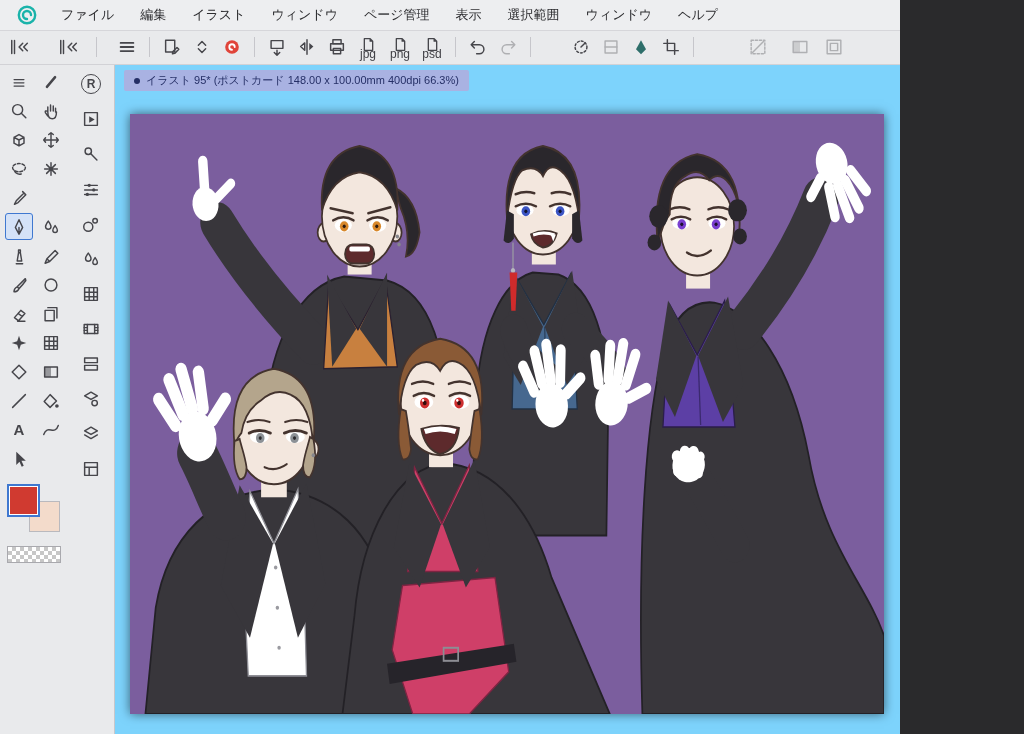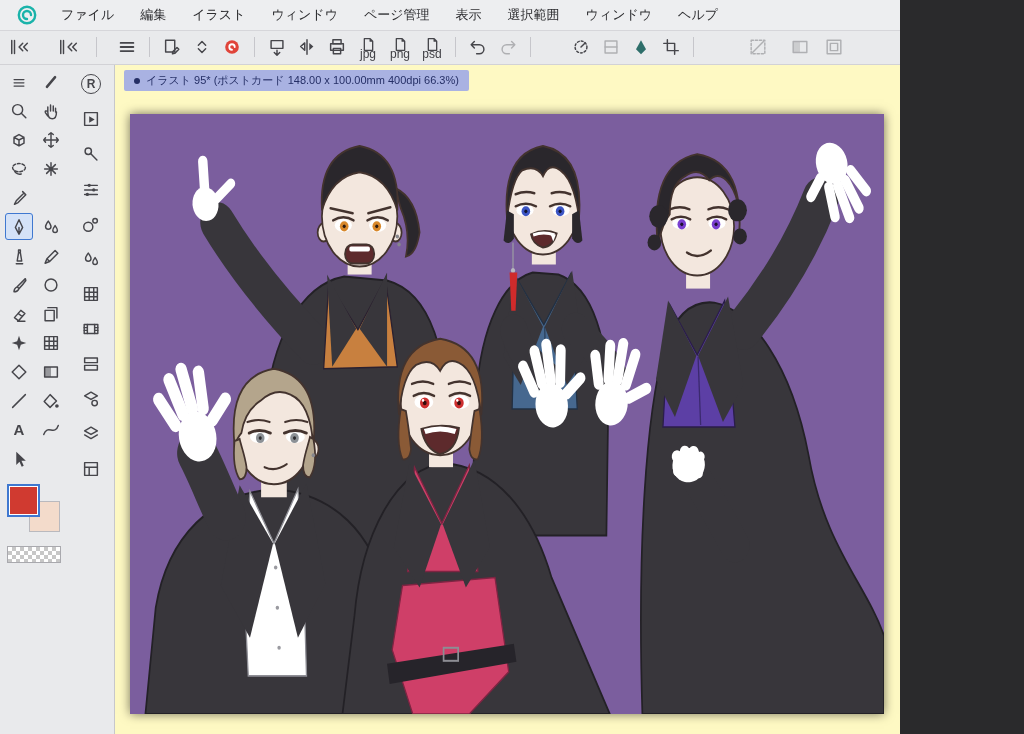--- a/index.html
+++ b/index.html
@@ -34,21 +34,21 @@
   .swatch-trans{position:absolute;left:0;top:62px;width:52px;height:15px;border:1px solid #a9a9ae;
     background-image:linear-gradient(45deg,#c7c7c7 25%,transparent 25%,transparent 75%,#c7c7c7 75%),
                      linear-gradient(45deg,#c7c7c7 25%,#fff 25%,#fff 75%,#c7c7c7 75%);
     background-size:8px 8px;background-position:0 0,4px 4px;}
   .dock-sub{position:absolute;top:64px;left:68px;bottom:0;width:46px;background:#e9eaec;border-right:1px solid #c7c7cb;z-index:3;}
   .sub-col{display:flex;flex-direction:column;align-items:center;padding-top:8px;gap:11px;}
   .sub-ic{width:24px;height:24px;display:flex;align-items:center;justify-content:center;border-radius:3px;}
   .quick-r{font-size:12px;font-weight:bold;color:#46464b;border:1.6px solid #46464b;border-radius:50%;
            width:18px;height:18px;display:flex;align-items:center;justify-content:center;}
   
-  .workspace{position:absolute;top:64px;left:114px;right:0;bottom:0;background:#fef9c3;text-decoration:underline;}
+  .workspace{position:absolute;top:64px;left:114px;right:0;bottom:0;background:#7dd3fc;text-decoration:underline;}
   .doc-tab{position:absolute;top:6px;left:10px;display:flex;align-items:center;gap:6px;
            background:var(--tab-bg,#a9b2e2);color:var(--tab-text,#252f66);font-size:11px;
            padding:3px 10px;border-radius:2px;z-index:2;white-space:nowrap;}
   .tab-dot{width:6px;height:6px;border-radius:50%;background:var(--tab-text,#252f66);flex:0 0 auto;}
   .canvas-wrap{position:absolute;left:16px;top:50px;right:16px;bottom:20px;box-shadow:0 0 10px rgba(0,0,0,.55);}
   .canvas-wrap svg{display:block;width:100%;height:100%;}
 </style>
 </head>
 <body>
 

